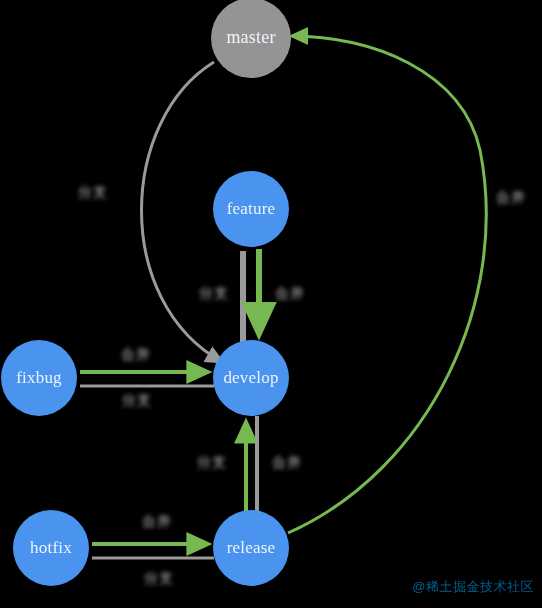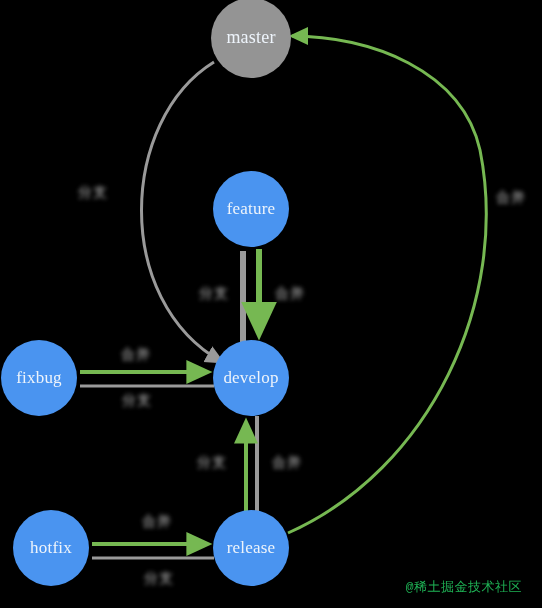--- a/index.html
+++ b/index.html
@@ -27,23 +27,23 @@
     letter-spacing:1px;
     white-space:nowrap;
     filter:blur(1.9px);
     opacity:.85;
     transform:translate(-50%,-50%);
     pointer-events:none;
     text-shadow:0 0 2px rgba(160,160,160,.6);
   }
   .watermark{
     position:absolute;
-    right:20px;bottom:12px;
-    color:#22c55e;
-    font-family:Liberation Mono, monospace;
+    right:8px;bottom:12px;
+    color:#0369a1;
+    font-family:Liberation Sans, sans-serif;
     font-size:13px;
     letter-spacing:.5px;
     filter:blur(.5px);
     opacity:.9;
     white-space:nowrap;
   }
 </style>
 </head>
 <body>
 

